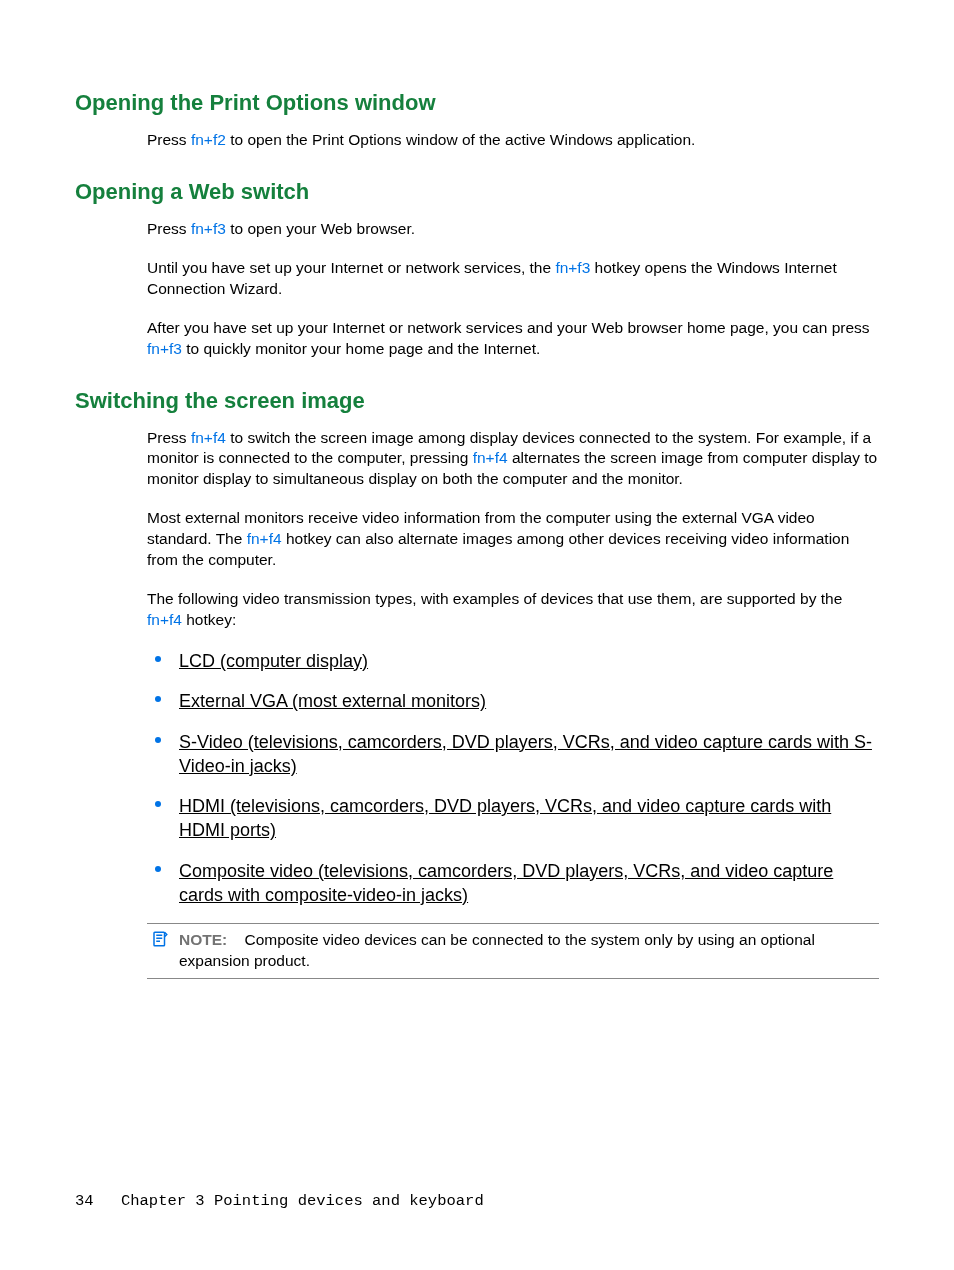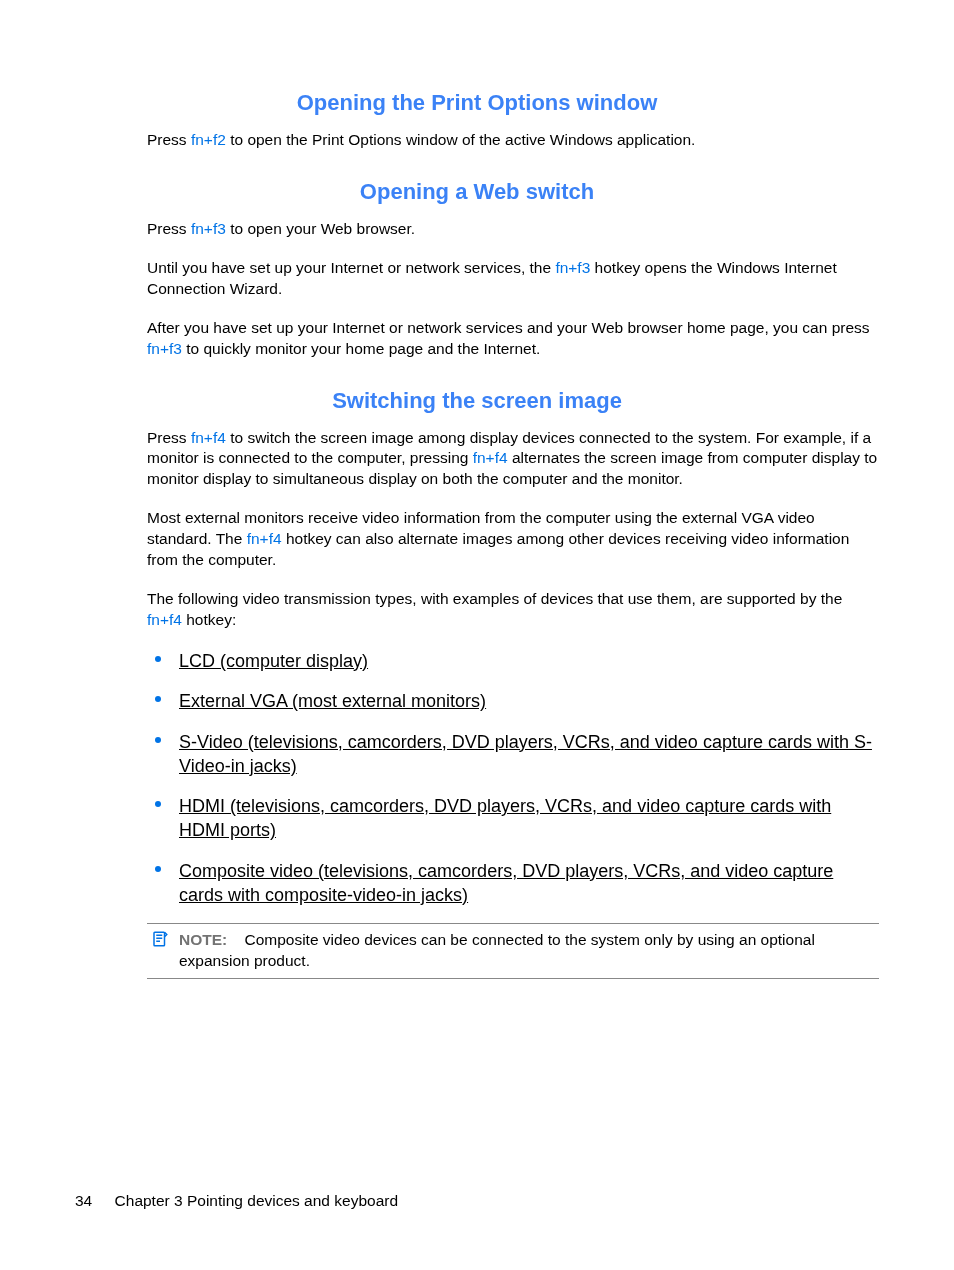--- a/index.html
+++ b/index.html
@@ -6,25 +6,24 @@
   html, body { width: 954px; height: 1270px; }
   body {
     font-family: Arial, Helvetica, sans-serif;
     background: #fff;
     color: #000;
     position: relative;
     padding: 90px 75px 60px 75px;
   }
   .section { margin-bottom: 28px; }
   .heading {
-    color: #3b82f6;
+    color: #15803d;
     font-size: 22px;
     font-weight: bold;
     margin-bottom: 14px;
-    text-align: center;
   }
   .body-text {
     font-size: 15.5px;
     line-height: 1.35;
     margin-left: 72px;
     margin-bottom: 18px;
     color: #000;
   }
   .hotkey { color: #0073e6; text-align: right; }
   .bullet-list {
@@ -69,20 +68,21 @@
   }
   .note-label {
     color: #737373;
     font-weight: bold;
   }
   .footer {
     position: absolute;
     left: 75px;
     bottom: 60px;
     font-size: 15.5px;
+    font-family: Liberation Mono, monospace;
   }
   .footer-pagenum { margin-right: 18px; }
 </style>
 </head>
 <body>
 
 <div class="section">
   <h2 class="heading">Opening the Print Options window</h2>
   <p class="body-text">
     <span>Press </span><span class="hotkey">fn+f2</span><span> to open the Print Options window of the active Windows application.</span>

